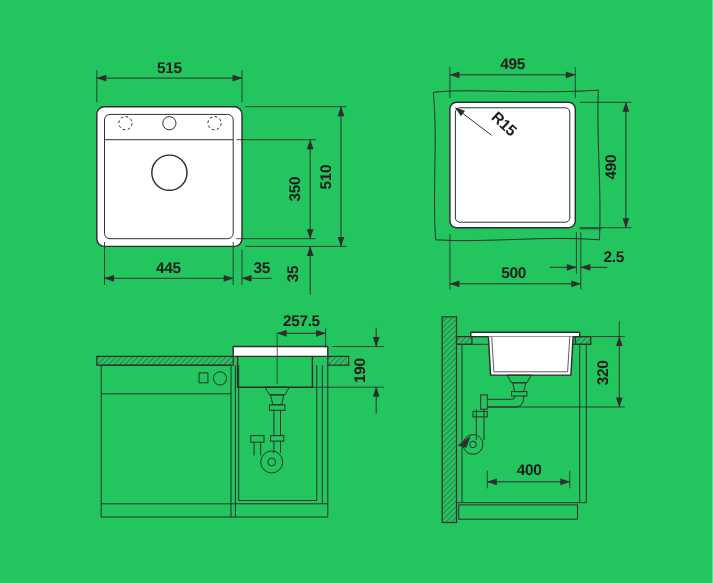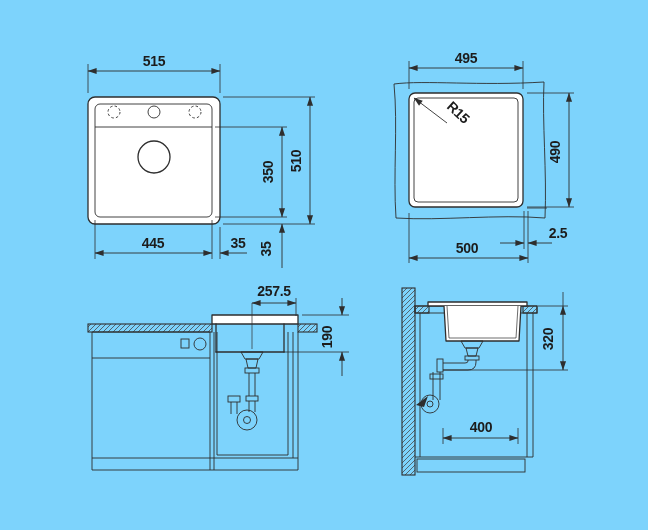--- a/index.html
+++ b/index.html
@@ -1,16 +1,16 @@
 <!DOCTYPE html>
 <html><head>
 <meta charset="utf-8">
 <style>
   html,body{margin:0;padding:0;background:#ffffff;}
-  .stage{width:648px;height:530px;background:#7dd3fc;position:relative;overflow:hidden;
+  .stage{width:648px;height:530px;background:#22c55e;position:relative;overflow:hidden;
          font-family:"Liberation Sans", sans-serif;}
   svg{display:block;}
   .ln  {fill:none;stroke:#2e2e2e;stroke-width:1.3;stroke-linejoin:round;stroke-linecap:round;}
   .lnf {fill:#ffffff;stroke:#2e2e2e;stroke-width:1.3;stroke-linejoin:round;}
   .tn  {fill:none;stroke:#2e2e2e;stroke-width:0.9;}
   .dim {fill:none;stroke:#2e2e2e;stroke-width:0.9;}
   .ext {fill:none;stroke:#2e2e2e;stroke-width:0.8;}
   .cl  {fill:none;stroke:#2e2e2e;stroke-width:0.7;}
   .hat {fill:url(#hatch);stroke:#2e2e2e;stroke-width:1.1;}
   .dim-label{fill:#1c1c1c;font-family:"Liberation Sans",sans-serif;font-weight:700;

